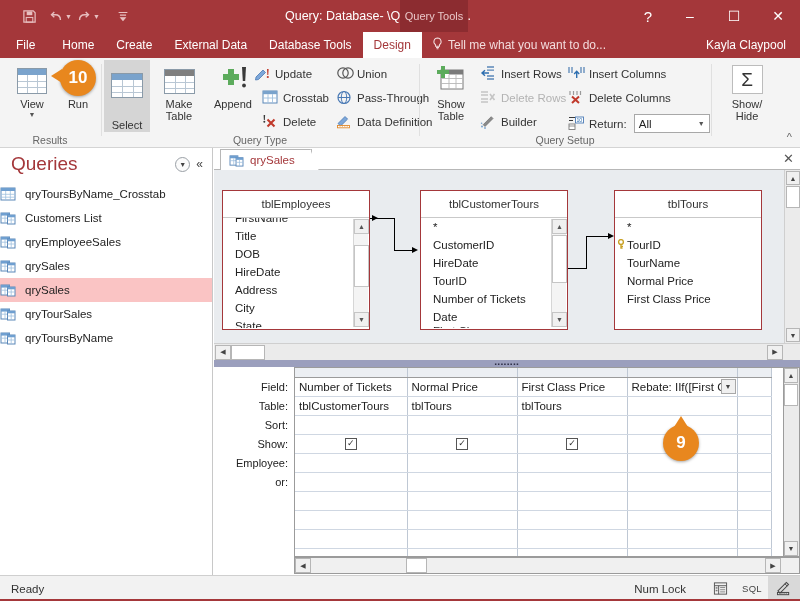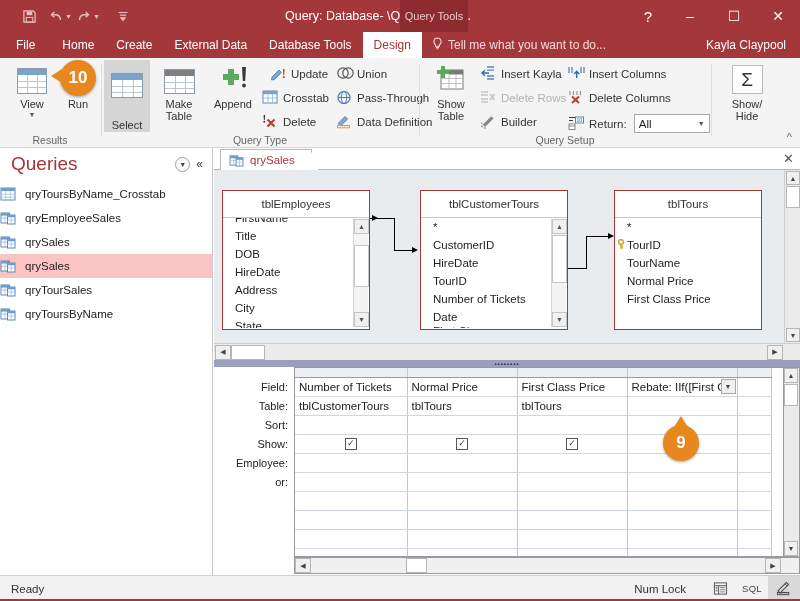--- a/index.html
+++ b/index.html
@@ -423,21 +423,21 @@
         <span class="ico">
           <svg width="34" height="30" viewBox="0 0 34 30">
               <path d="M7 10h5V5h6v5h5v6h-5v5h-6v-5H7z" fill="#5cab5c"></path>
               <path d="M26 3h4l-.8 14h-2.4z" fill="#3a3a3a"></path>
               <circle cx="28" cy="21.5" r="1.9" fill="#3a3a3a"></circle>
             </svg>
         </span>
         <span class="lbl">Append</span>
       </div>
 
-      <div class="smallbtn" style="left:168px; top:8px;">
+      <div class="smallbtn" style="left:152px; top:8px;">
         <span class="sico">
           <svg width="17" height="15" viewBox="0 0 17 15">
               <path d="M2 11L9 4l2.5 2.5L4.5 13.5 1.5 14z" fill="#7da7d9" stroke="#4a7ab5" stroke-width=".8"></path>
               <path d="M13 3h1.6l-.35 6h-.9z" fill="#c0392b"></path>
               <circle cx="13.8" cy="11" r="1.1" fill="#c0392b"></circle>
             </svg>
         </span>
         <span>Update</span>
       </div>
       <div class="smallbtn" style="left:160px; top:32px;">
@@ -509,21 +509,21 @@
         <span class="lbl" style="margin-top:0">Table</span>
       </div>
 
       <div class="smallbtn" style="left:60px; top:8px;">
         <span class="sico">
           <svg width="16" height="14" viewBox="0 0 16 14">
               <path d="M7 1h7M7 4.2h7M7 10h7M7 13h7" stroke="#5a87b8" stroke-width="1.3"></path>
               <path d="M2 7h7M5 4.3L2 7l3 2.8" fill="none" stroke="#2e6fb0" stroke-width="1.4"></path>
             </svg>
         </span>
-        <span>Insert Kayla</span>
+        <span>Insert Rows</span>
       </div>
       <div class="smallbtn disabled" style="left:60px; top:32px;">
         <span class="sico">
           <svg width="16" height="14" viewBox="0 0 16 14">
               <path d="M1 2h7M1 5h7M1 9h7M1 12h7" stroke="#c4c4c4" stroke-width="1.3"></path>
               <path d="M10 4l4.5 6M14.5 4L10 10" stroke="#c4c4c4" stroke-width="1.6"></path>
             </svg>
         </span>
         <span>Delete Rows</span>
       </div>
@@ -606,20 +606,33 @@
         <span class="navicon">
           <svg width="16" height="14" viewBox="0 0 16 14">
               <rect x="1" y="1" width="14" height="12" fill="#fff" stroke="#5a87b8"></rect>
               <rect x="1" y="1" width="14" height="3" fill="#6f9fd0"></rect>
               <path d="M5.7 4v9M10.3 4v9M1 7.3h14M1 10.2h14" stroke="#9fc0de" stroke-width=".8"></path>
             </svg>
         </span>
         <span>qryToursByName_Crosstab</span>
       </div>
 
+      <div class="navitem">
+        <span class="navicon">
+          <svg width="16" height="14" viewBox="0 0 16 14">
+              <rect x="1" y="2" width="8.5" height="10" fill="#fff" stroke="#5a87b8"></rect>
+              <rect x="1" y="2" width="8.5" height="2.6" fill="#6f9fd0"></rect>
+              <path d="M1 7.2h8.5M5 4.6v7.4" stroke="#9fc0de" stroke-width=".8"></path>
+              <rect x="7.5" y="4" width="7.5" height="9" fill="#fff" stroke="#5a87b8"></rect>
+              <rect x="7.5" y="4" width="7.5" height="2.3" fill="#6f9fd0"></rect>
+              <path d="M7.5 9h7.5M11.2 6.3v6.7" stroke="#9fc0de" stroke-width=".8"></path>
+            </svg>
+        </span>
+        <span>Customers List</span>
+      </div>
 
       <div class="navitem">
         <span class="navicon">
           <svg width="16" height="14" viewBox="0 0 16 14">
               <rect x="1" y="2" width="8.5" height="10" fill="#fff" stroke="#5a87b8"></rect>
               <rect x="1" y="2" width="8.5" height="2.6" fill="#6f9fd0"></rect>
               <path d="M1 7.2h8.5M5 4.6v7.4" stroke="#9fc0de" stroke-width=".8"></path>
               <rect x="7.5" y="4" width="7.5" height="9" fill="#fff" stroke="#5a87b8"></rect>
               <rect x="7.5" y="4" width="7.5" height="2.3" fill="#6f9fd0"></rect>
               <path d="M7.5 9h7.5M11.2 6.3v6.7" stroke="#9fc0de" stroke-width=".8"></path>

